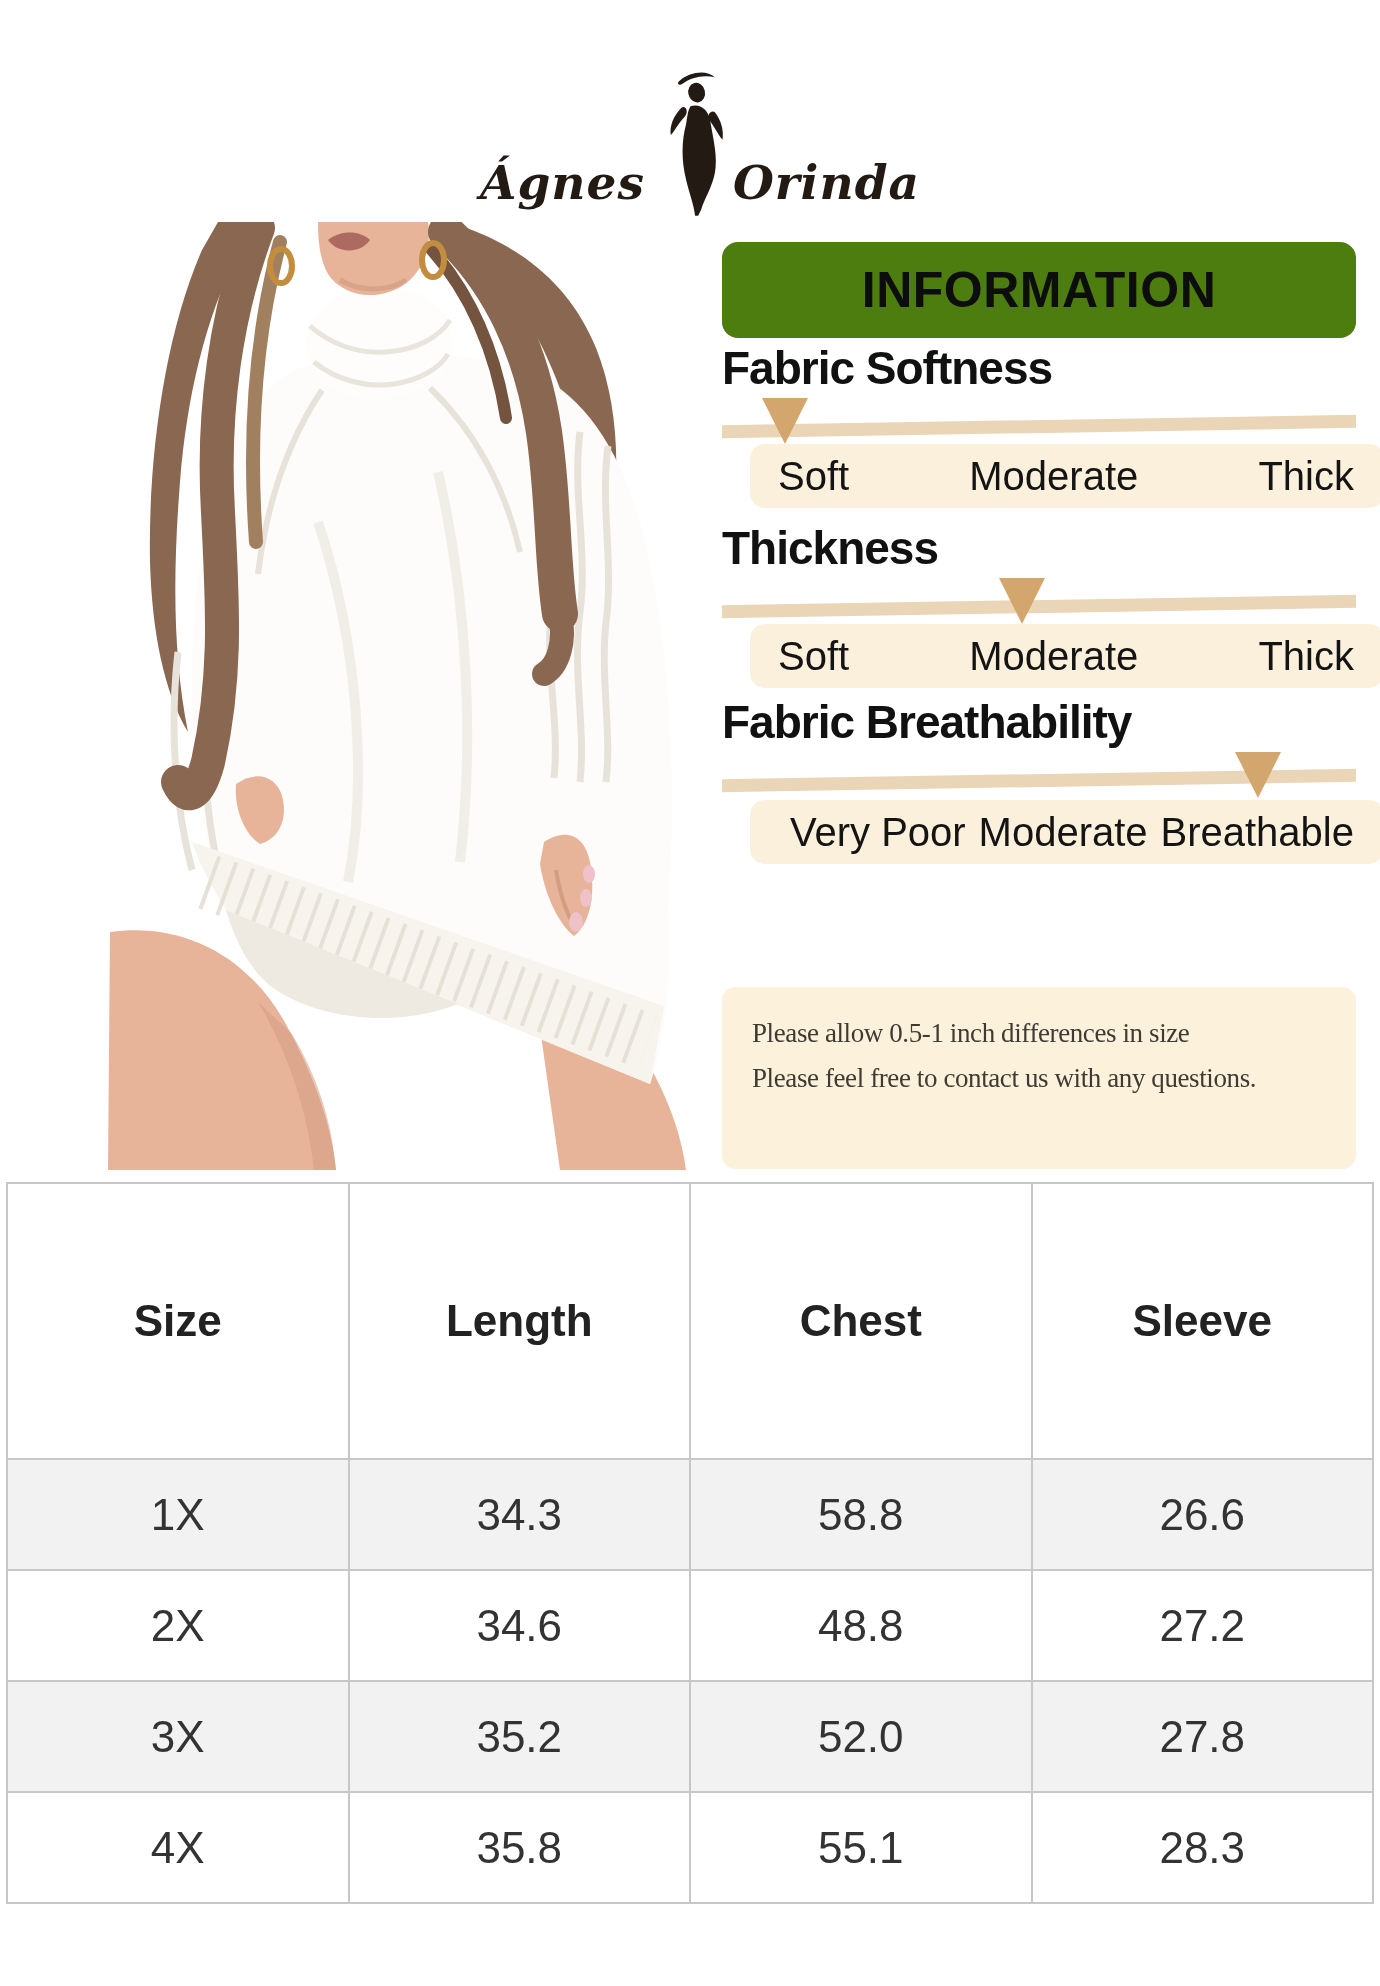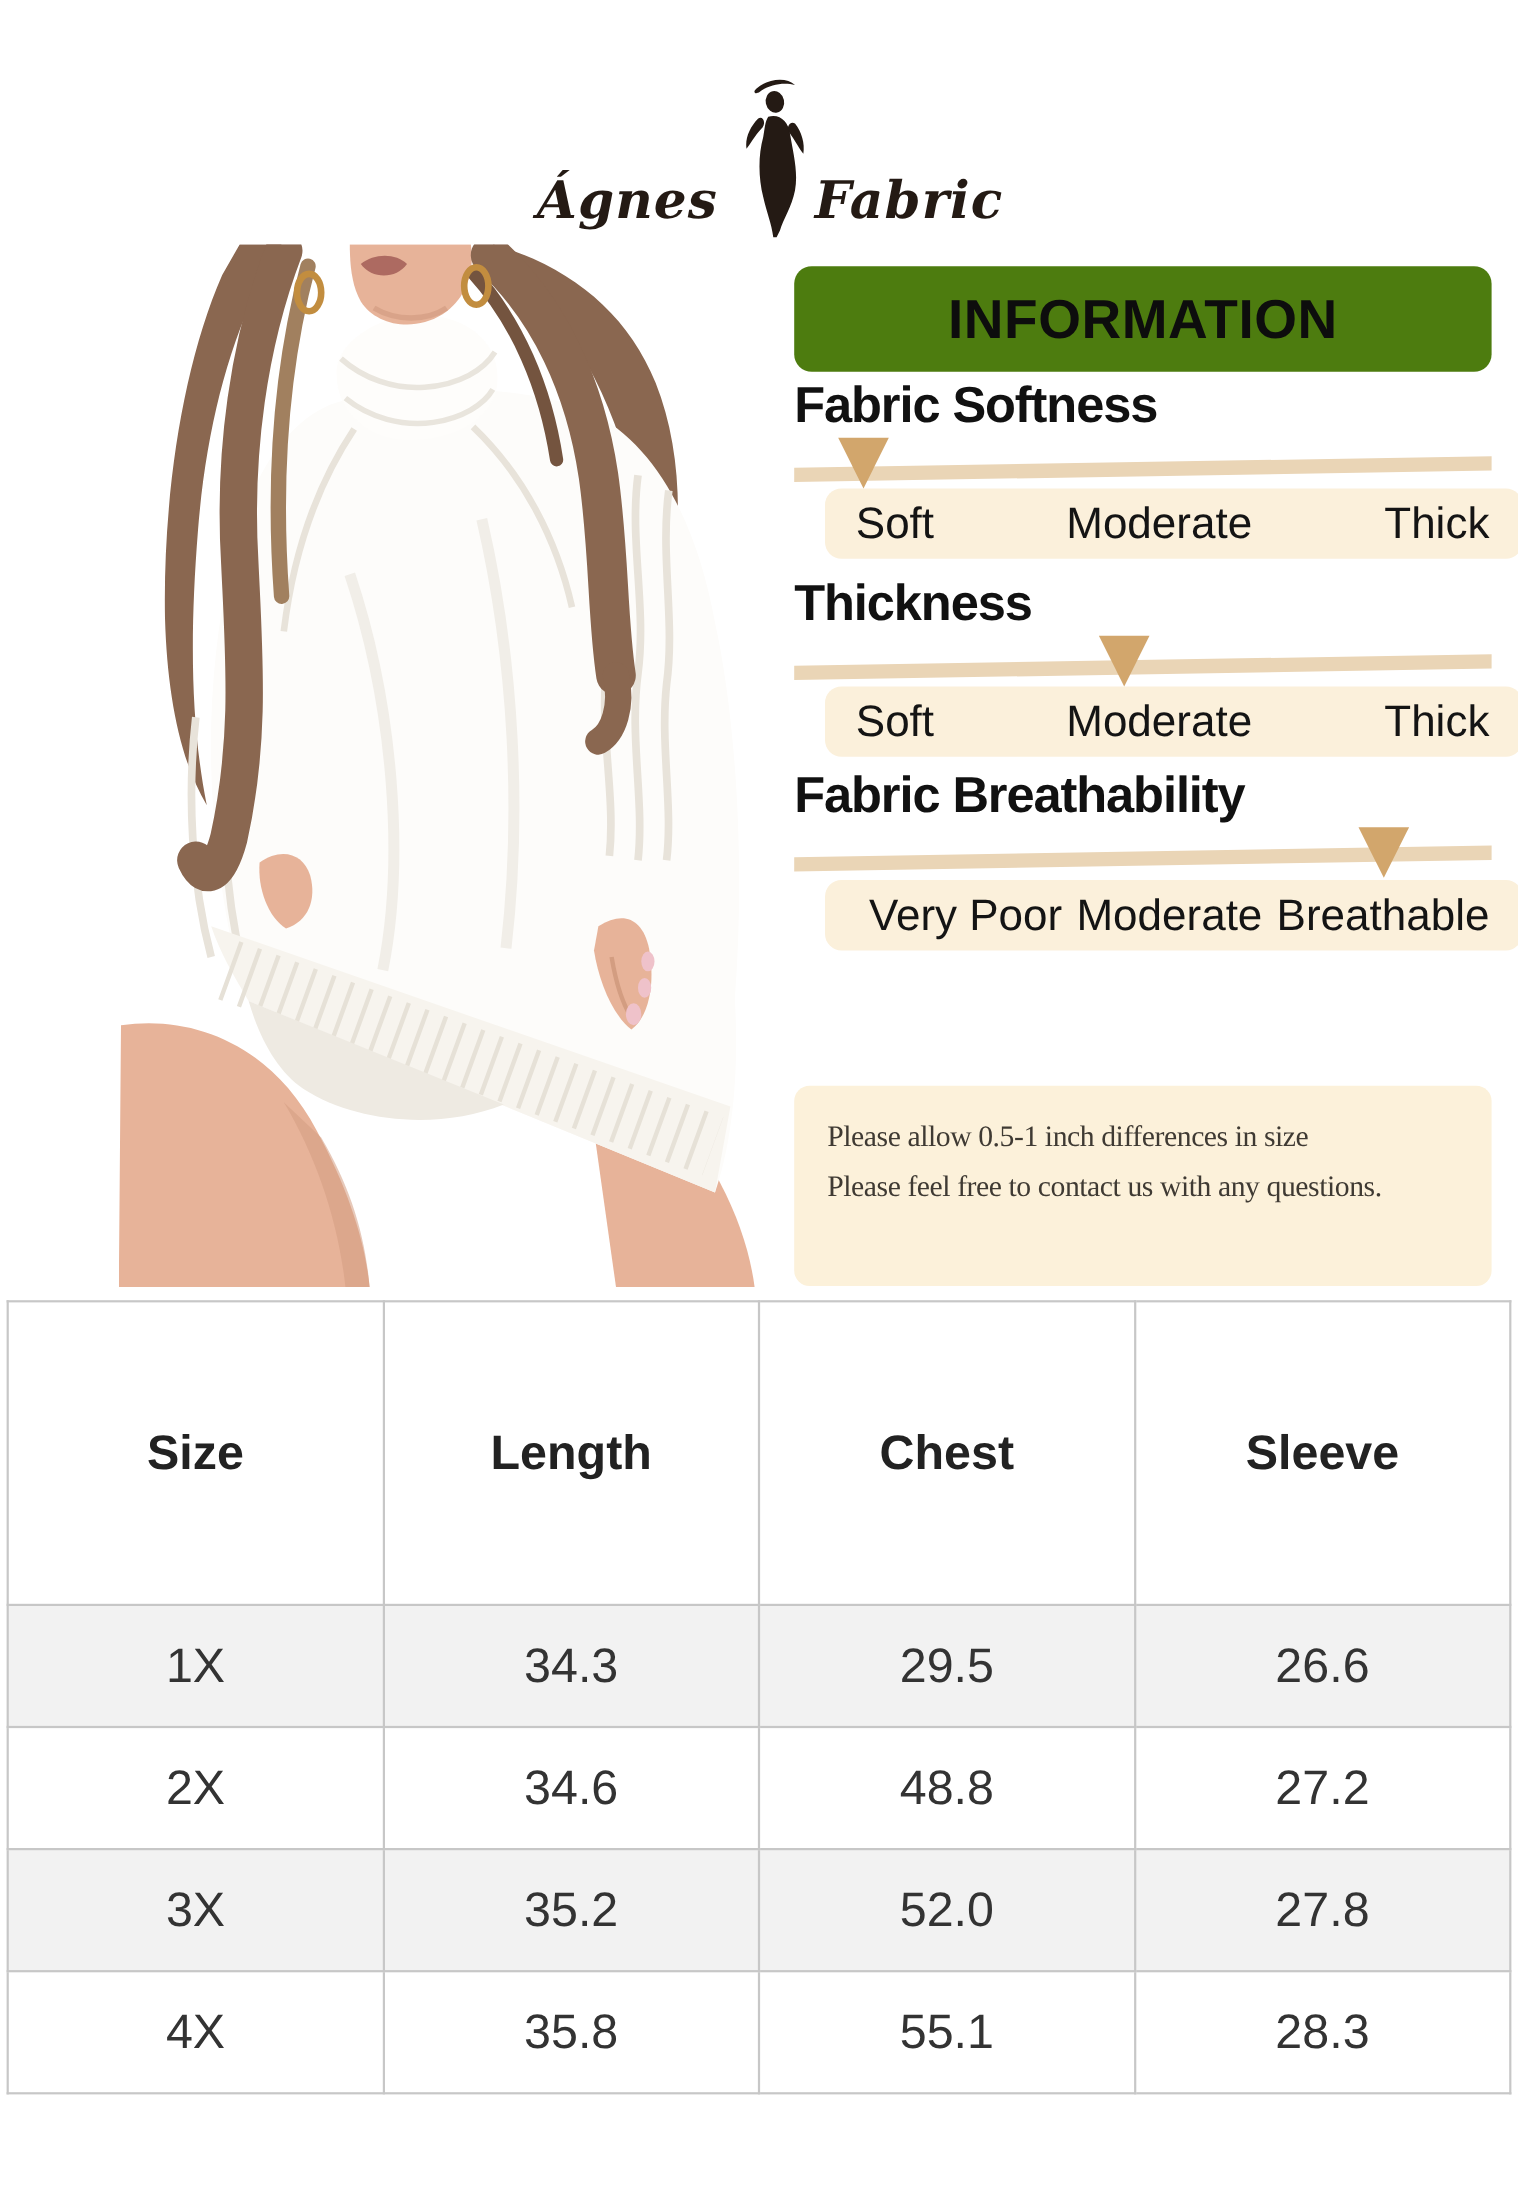--- a/index.html
+++ b/index.html
@@ -63,21 +63,21 @@
     <svg width="76" height="150" viewBox="0 0 100 190" aria-hidden="true">
       <g fill="#241a14">
         <path d="M38,10 C52,-2 74,-4 84,6 C70,2 52,6 42,14 C36,18 33,14 38,10 Z"></path>
         <ellipse cx="60" cy="26" rx="11" ry="13" transform="rotate(-12 60 26)"></ellipse>
         <path d="M52,44 C66,40 76,50 78,64 C82,88 88,110 84,132 C80,152 70,166 66,180 L62,188 L58,188 C56,172 50,158 46,140 C40,116 40,90 46,68 C48,58 48,50 52,44 Z"></path>
         <path d="M40,46 C30,56 24,70 26,82 C30,78 36,66 44,58 C50,52 46,42 40,46 Z"></path>
         <path d="M84,52 C92,62 96,76 94,88 C90,84 84,72 78,64 C72,58 78,48 84,52 Z"></path>
       </g>
     </svg>
   </span>
-  <span class="script">Fabric</span>
+  <span class="script">Orinda</span>
 </div>
 
 <div class="photo">
   <svg width="600" height="948" viewBox="0 0 600 948" aria-hidden="true">
 
     <g>
       <path d="M148,0 C104,70 80,160 72,260 C64,360 66,440 80,510 C56,470 44,410 42,340 C40,230 58,110 94,28 L110,0 Z" fill="#8a6750"></path>
       <path d="M340,0 C410,20 462,62 488,126 C512,186 514,262 498,336 C488,300 478,268 470,230 C456,160 420,80 362,24 Z" fill="#8a6750"></path>
     </g>
 
@@ -195,21 +195,21 @@
         <th>Size</th>
         <th>Length</th>
         <th>Chest</th>
         <th>Sleeve</th>
       </tr>
     </thead>
   <tbody>
       <tr>
         <td>1X</td>
         <td>34.3</td>
-        <td>29.5</td>
+        <td>58.8</td>
         <td>26.6</td>
       </tr>
       <tr>
         <td>2X</td>
         <td>34.6</td>
         <td>48.8</td>
         <td>27.2</td>
       </tr>
       <tr>
         <td>3X</td>

